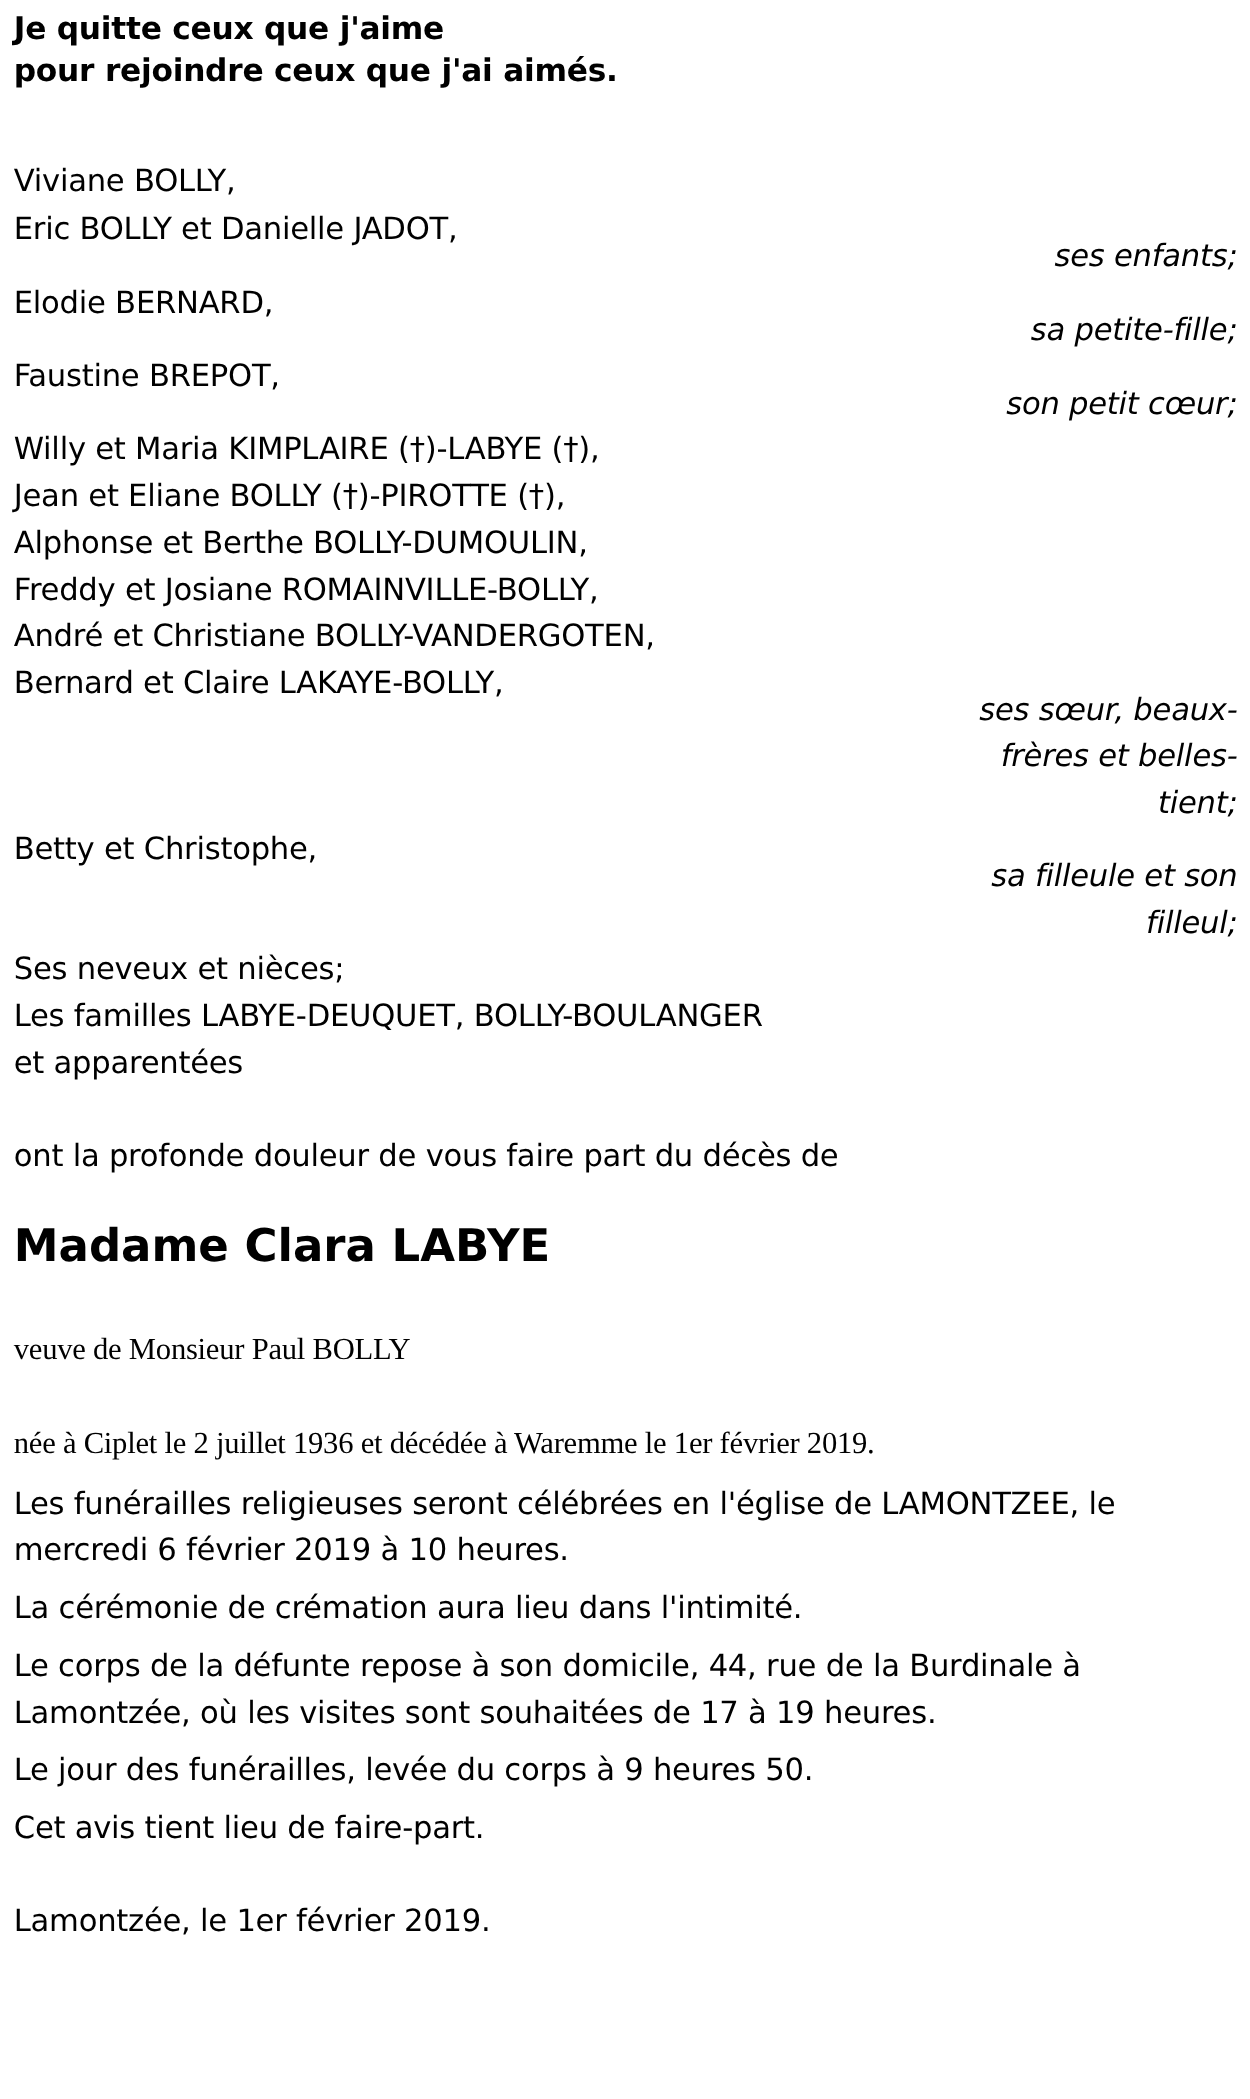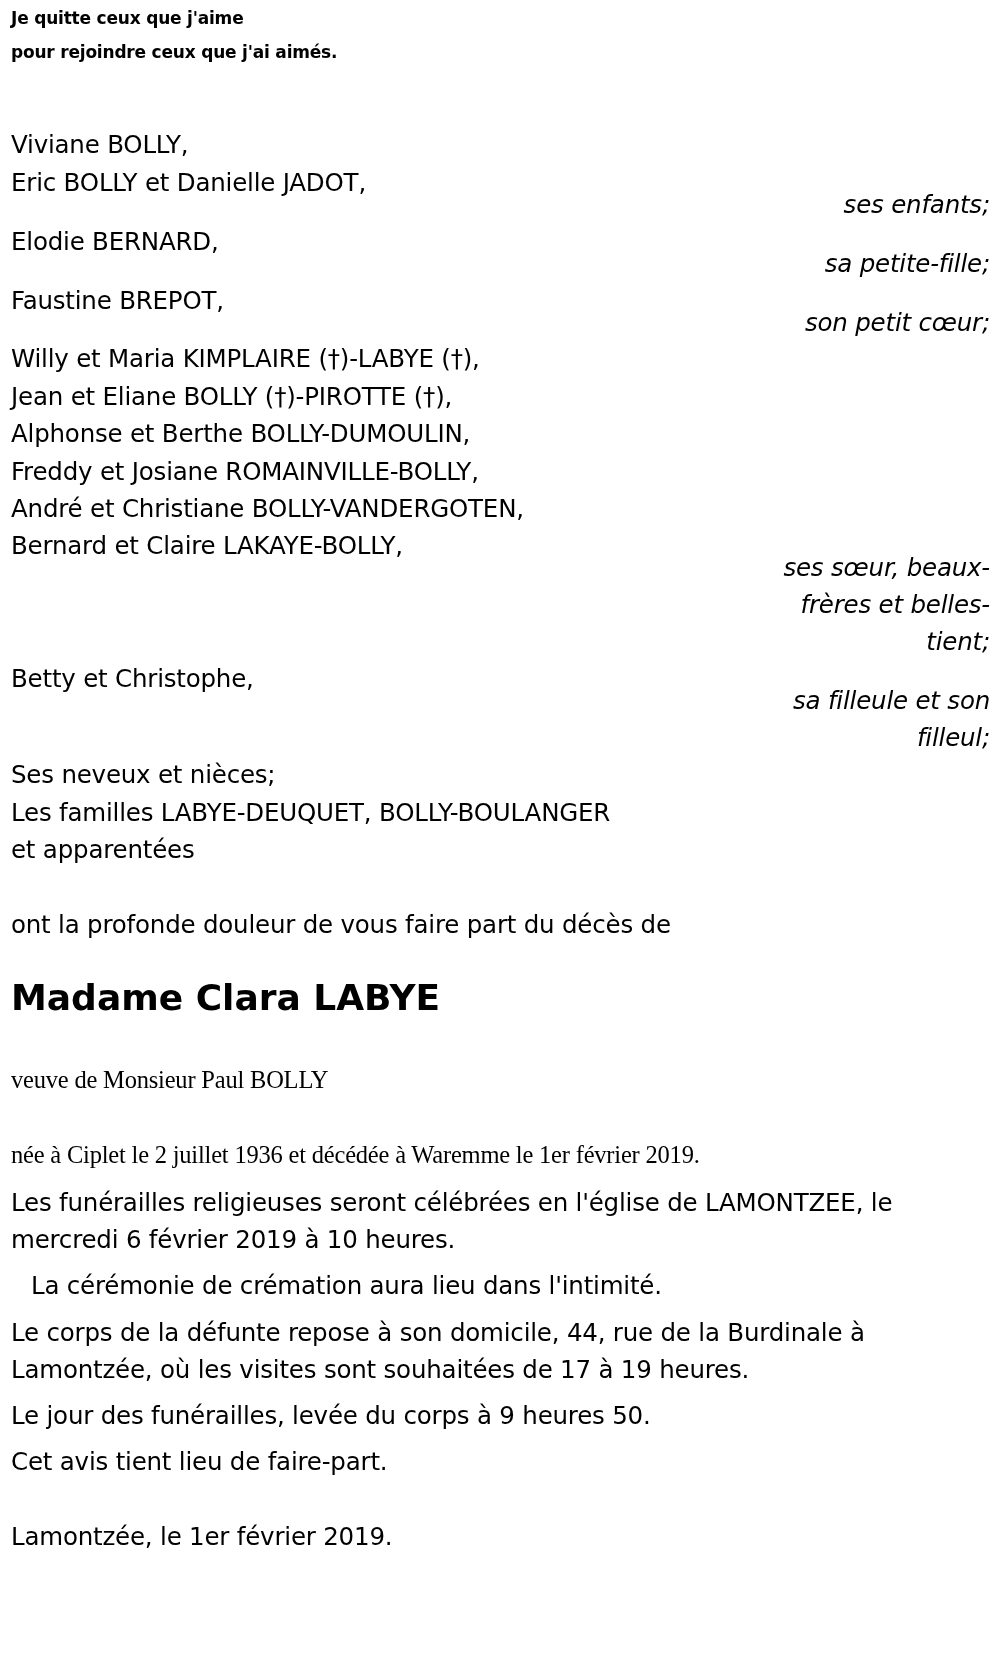--- a/index.html
+++ b/index.html
@@ -8,21 +8,21 @@
       height: 1679px;
       overflow: hidden;
       color: #000;
       font-family: "DejaVu Sans", sans-serif;
       font-size: 24.5px;
       letter-spacing: -0.2px;
     }
     .page { position: relative; padding: 0 10px 0 11px; }
     .abs { position: absolute; left: 11px; white-space: nowrap; }
     .right { position: absolute; right: 10px; text-align: right; font-style: italic; white-space: nowrap; }
-    .epigraph { font-weight: bold; font-size: 17px; }
+    .epigraph { font-weight: bold; font-size: 25px; }
     .deceased { font-weight: bold; font-size: 36px; letter-spacing: 0; }
   </style>
 </head>
 <body>
 
 <div class="page">
 
   <div class="abs epigraph" style="top:8px;">Je quitte ceux que j'aime</div>
   <div class="abs epigraph" style="top:42px;">pour rejoindre ceux que j'ai aimés.</div>
 
@@ -55,21 +55,21 @@
   <div class="abs" style="top:835px;">et apparentées</div>
 
   <div class="abs" style="top:910px;">ont la profonde douleur de vous faire part du décès de</div>
 
   <div class="abs deceased" style="top:977px;">Madame Clara LABYE</div>
   <div class="abs" style="top:1066px;font-family:Liberation Serif, serif;">veuve de Monsieur Paul BOLLY</div>
 
   <div class="abs" style="top:1141px;font-family:Liberation Serif, serif;">née à Ciplet le 2 juillet 1936 et décédée à Waremme le 1er février 2019.</div>
   <div class="abs" style="top:1188px;">Les funérailles religieuses seront célébrées en l'église de LAMONTZEE, le</div>
   <div class="abs" style="top:1225px;">mercredi 6 février 2019 à 10 heures.</div>
-  <div class="abs" style="top:1271px;margin-left:20px;">La cérémonie de crémation aura lieu dans l'intimité.</div>
+  <div class="abs" style="top:1271px;">La cérémonie de crémation aura lieu dans l'intimité.</div>
   <div class="abs" style="top:1318px;">Le corps de la défunte repose à son domicile, 44, rue de la Burdinale à</div>
   <div class="abs" style="top:1355px;">Lamontzée, où les visites sont souhaitées de 17 à 19 heures.</div>
   <div class="abs" style="top:1401px;">Le jour des funérailles, levée du corps à 9 heures 50.</div>
   <div class="abs" style="top:1447px;">Cet avis tient lieu de faire-part.</div>
 
   <div class="abs" style="top:1522px;">Lamontzée, le 1er février 2019.</div>
 
 </div>
 
 </body></html>

